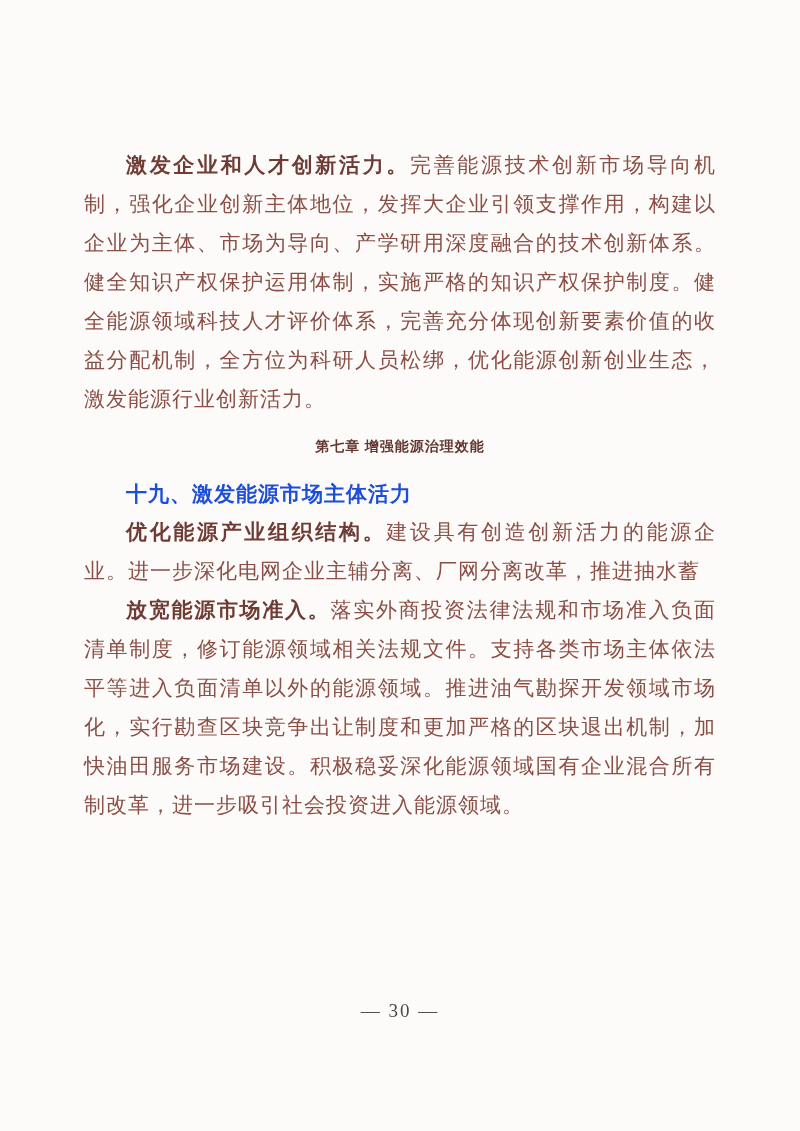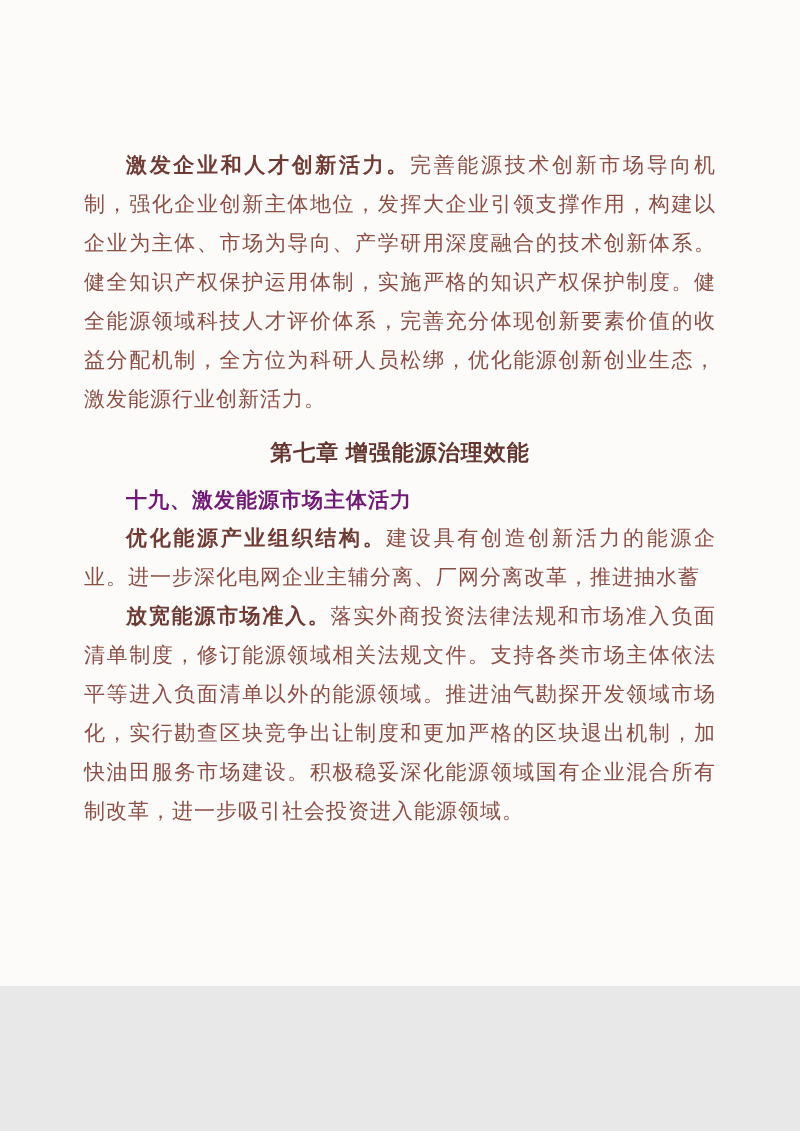--- a/index.html
+++ b/index.html
@@ -3,21 +3,21 @@
 <meta charset="utf-8">
 <style>
   html, body {
     margin: 0;
     padding: 0;
     background: #e8e8e8;
   }
   .page {
     position: relative;
     width: 800px;
-    height: 986px;
+    height: 1131px;
     margin: 0 auto;
     background: #fcfbf9;
     overflow: hidden;
     font-family: "Liberation Serif", "DejaVu Serif", serif;
   }
   .text-block {
     position: absolute;
     left: 84px;
     top: 146px;
     width: 632px;
@@ -30,37 +30,37 @@
     color: #8b4f46;
     text-align: justify;
     text-indent: 42px;
     word-break: break-all;
   }
   p.body-para .lead {
     font-weight: bold;
     color: #6f3c35;
   }
   h1.chapter-heading {
-    margin: 14px 0 0 0;
-    font-size: 22px;
+    margin: 8px 0 0 0;
+    font-size: 14px;
     line-height: 39px;
     font-weight: bold;
     letter-spacing: 1px;
     text-align: center;
     color: #643630;
     font-family: "Liberation Serif", "DejaVu Serif", serif;
   }
   h2.section-heading {
     margin: 8px 0 0 0;
     font-size: 21px;
     line-height: 39px;
     font-weight: bold;
     letter-spacing: 1px;
     text-indent: 42px;
-    color: #701a75;
+    color: #1d4ed8;
     font-family: "Liberation Sans", "DejaVu Sans", sans-serif;
   }
   .page-number {
     position: absolute;
     left: 0;
     top: 1000px;
     width: 100%;
     text-align: center;
     font-size: 19px;
     letter-spacing: 2px;
@@ -80,13 +80,14 @@
 
 
     <h2 class="section-heading">十九、激发能源市场主体活力</h2>
 
     <p class="body-para"><span class="lead">优化能源产业组织结构。</span><span>建设具有创造创新活力的能源企业。进一步深化电网企业主辅分离、厂网分离改革，推进抽水蓄</span></p>
 
     <p class="body-para"><span class="lead">放宽能源市场准入。</span><span>落实外商投资法律法规和市场准入负面清单制度，修订能源领域相关法规文件。支持各类市场主体依法平等进入负面清单以外的能源领域。推进油气勘探开发领域市场化，实行勘查区块竞争出让制度和更加严格的区块退出机制，加快油田服务市场建设。积极稳妥深化能源领域国有企业混合所有制改革，进一步吸引社会投资进入能源领域。</span></p>
 
   </div>
 
+  <div class="page-number">— 30 —</div>
 </div>
 
 </body></html>

